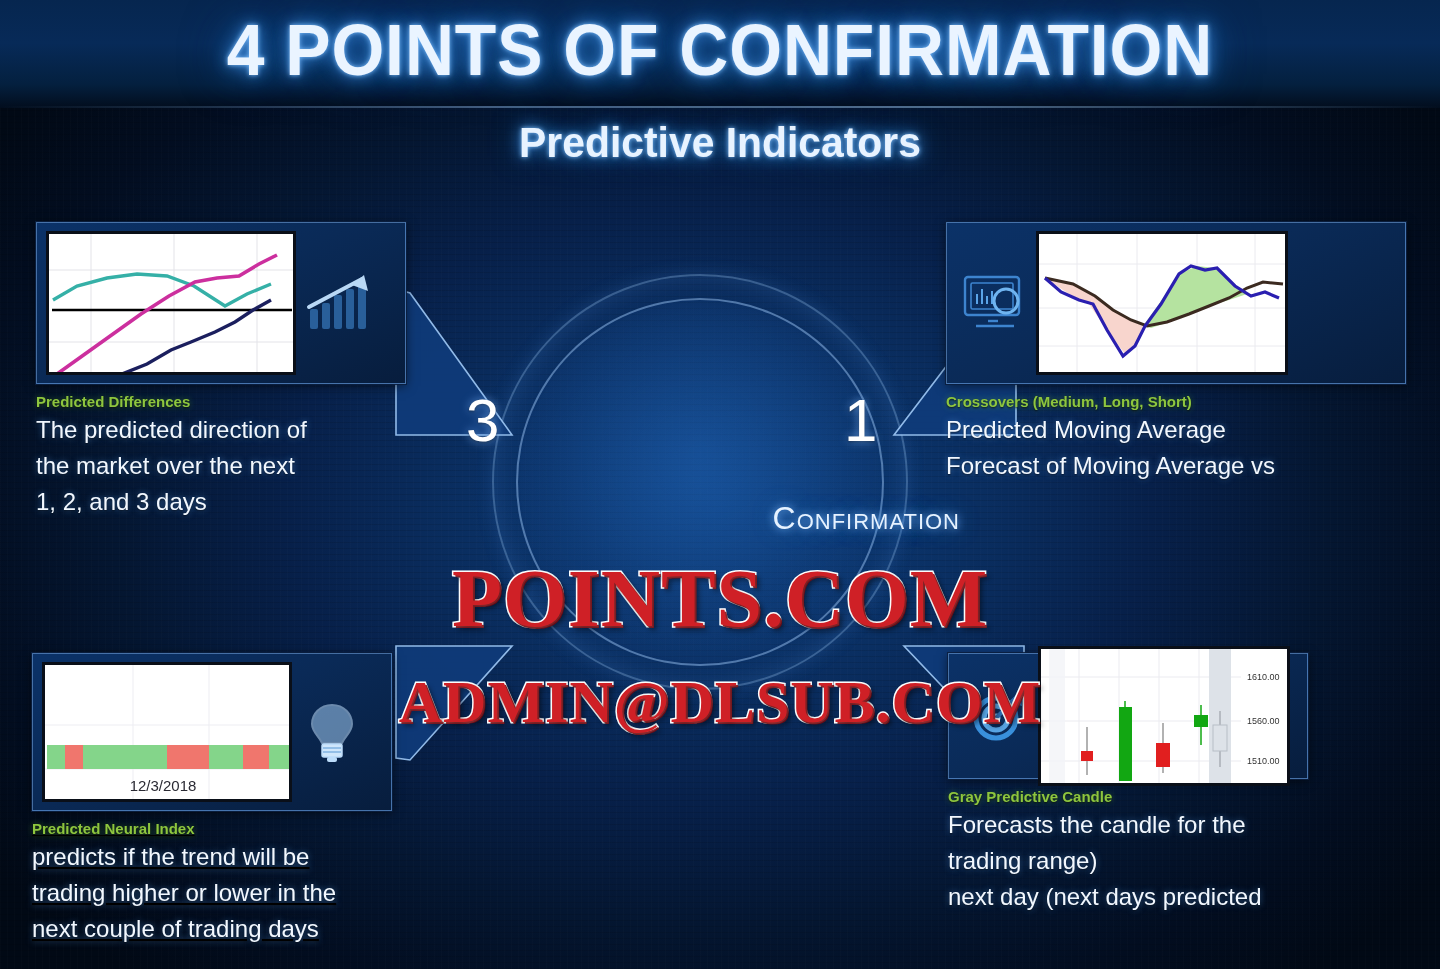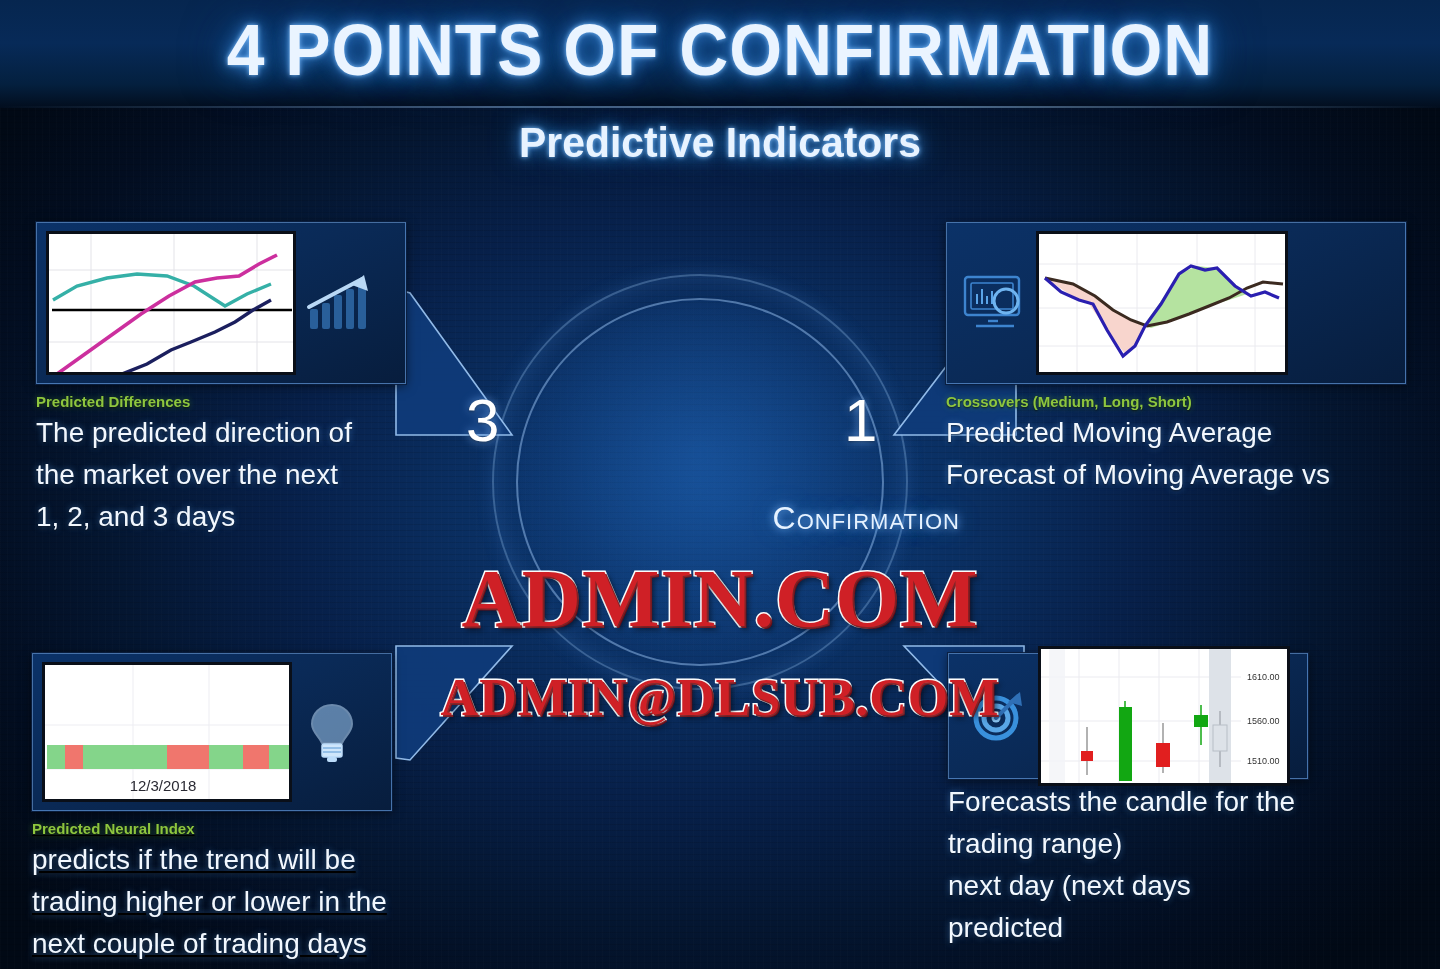--- a/index.html
+++ b/index.html
@@ -102,40 +102,40 @@
   .card-icon{
     flex:0 0 auto;display:flex;align-items:center;justify-content:center;
   }
   .cap-title{
     font-size:15px;font-weight:bold;color:#8ec63f;
     text-shadow:0 0 6px rgba(110,190,60,.45),0 1px 2px rgba(0,0,0,.8);
     margin-top:9px;
     white-space:nowrap;
   }
   .cap-body{
-    font-size:28px;color:#f2f8ff;line-height:1.5;
+    font-size:24px;color:#f2f8ff;line-height:1.5;
     text-shadow:0 0 6px rgba(90,160,240,.55),0 1px 2px rgba(0,0,0,.75);
     margin-top:2px;
   }
   
   .wm{
     position:absolute;z-index:40;
     font-family:"Liberation Serif","DejaVu Serif",serif;
     font-weight:bold;
     color:#cf2026;
     letter-spacing:1px;
     white-space:nowrap;
     -webkit-text-stroke:3px #ffffff;
     paint-order:stroke fill;
     text-shadow:
       2px 2px 0 rgba(120,10,15,.85),
       4px 4px 5px rgba(0,0,0,.45);
   }
   .wm-1{left:0;top:552px;width:1440px;text-align:center;font-size:82px;}
-  .wm-2{left:0;top:668px;width:1440px;text-align:center;font-size:52px;}
+  .wm-2{left:0;top:668px;width:1440px;text-align:center;font-size:60px;}
 </style>
 </head>
 <body>
 
 <div id="stage">
 
   <div class="header-band"></div>
   <div class="main-title">4 POINTS OF CONFIRMATION</div>
   <div class="sub-title">Predictive Indicators</div>
 
@@ -323,23 +323,24 @@
             <rect x="172" y="76" width="14" height="26" fill="#dde2e8" stroke="#b7bec6" stroke-width="1"></rect>
           </g>
           <g font-family="Liberation Sans, sans-serif" font-size="9" fill="#333">
             <text x="206" y="31">1610.00</text>
             <text x="206" y="75">1560.00</text>
             <text x="206" y="115">1510.00</text>
           </g>
         </svg>
       </div>
     </div>
+    <div class="cap-title">Gray Predictive Candle</div>
     <div class="cap-body">
       <div>Forecasts the candle for the</div>
       <div>trading range)</div>
       <div>next day (next days predicted</div>
     </div>
   </div>
 
-  <div class="wm wm-1">ADMIN.COM</div>
+  <div class="wm wm-1">POINTS.COM</div>
   <div class="wm wm-2">ADMIN@DLSUB.COM</div>
 
 </div>
 
 </body></html>

